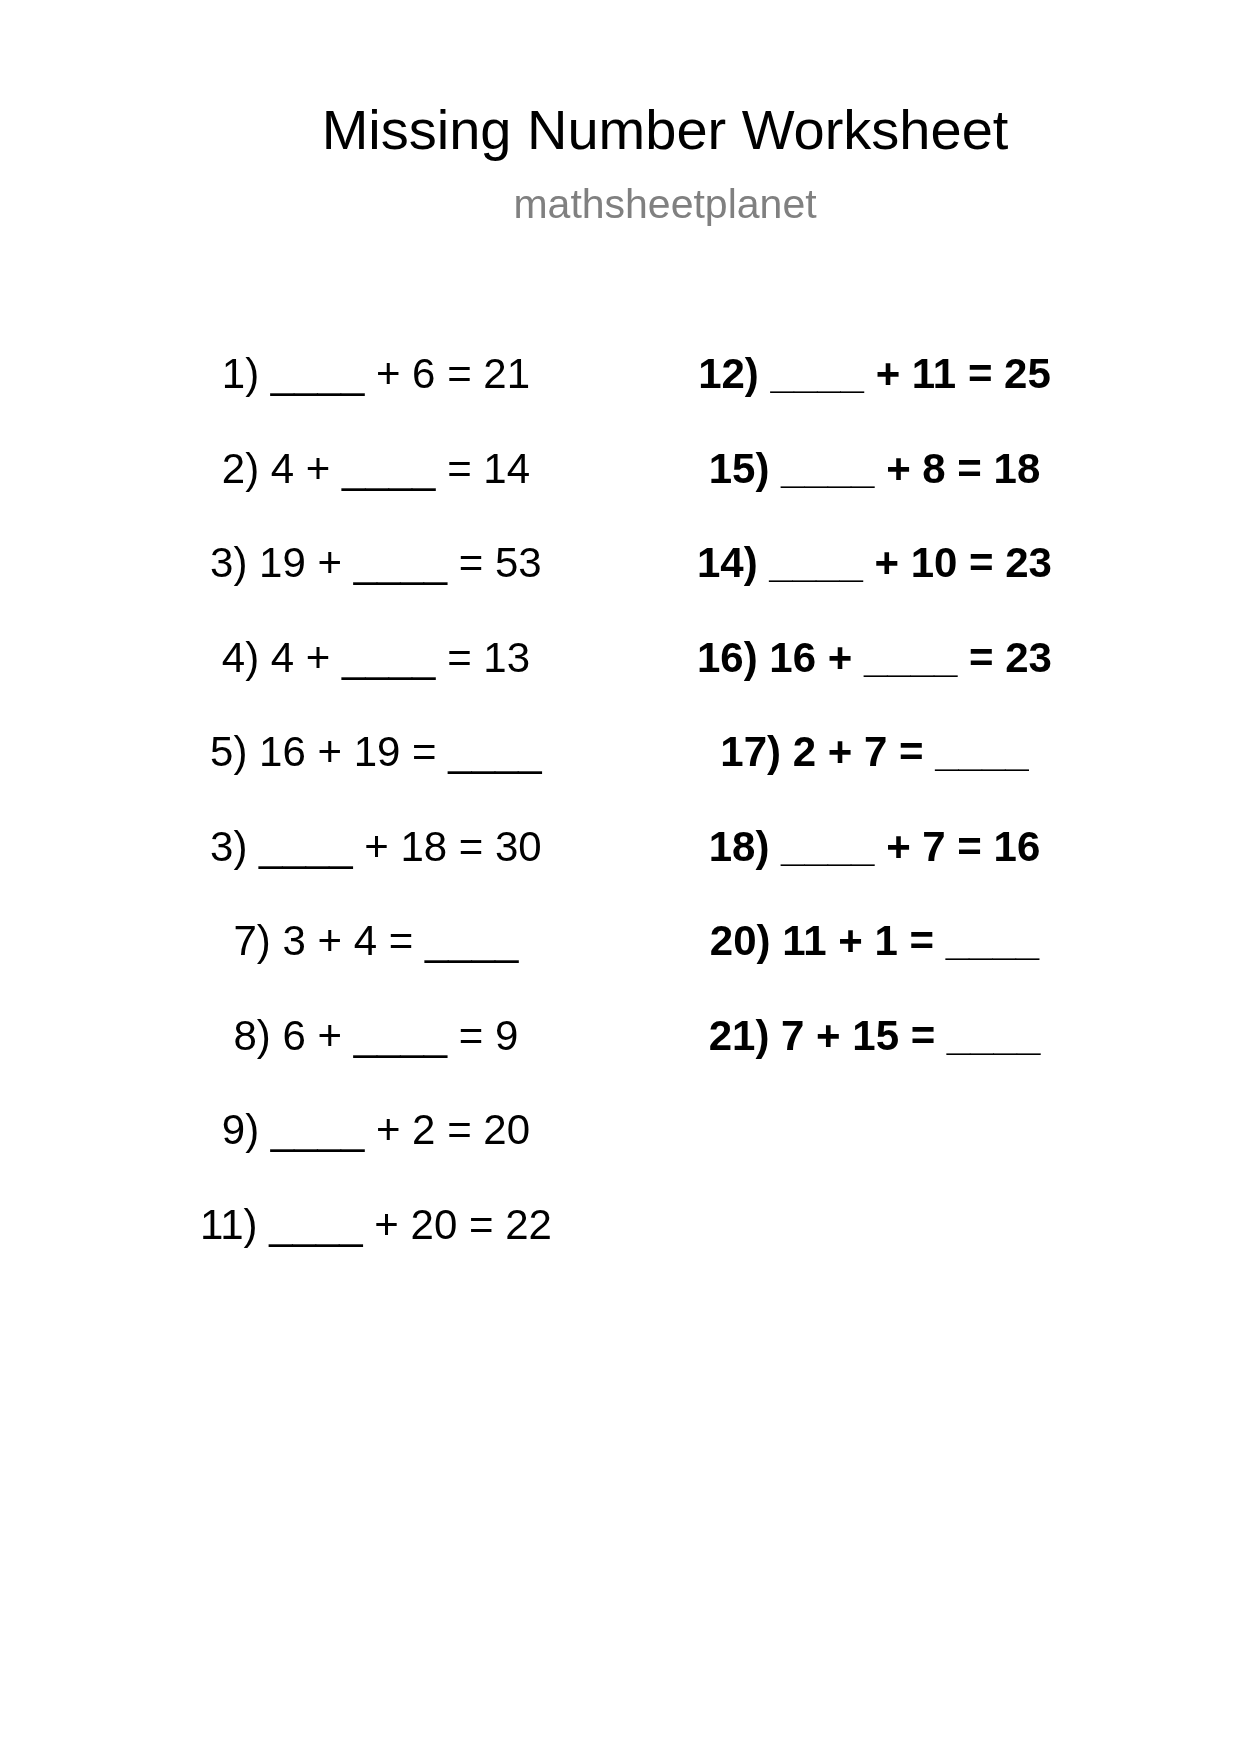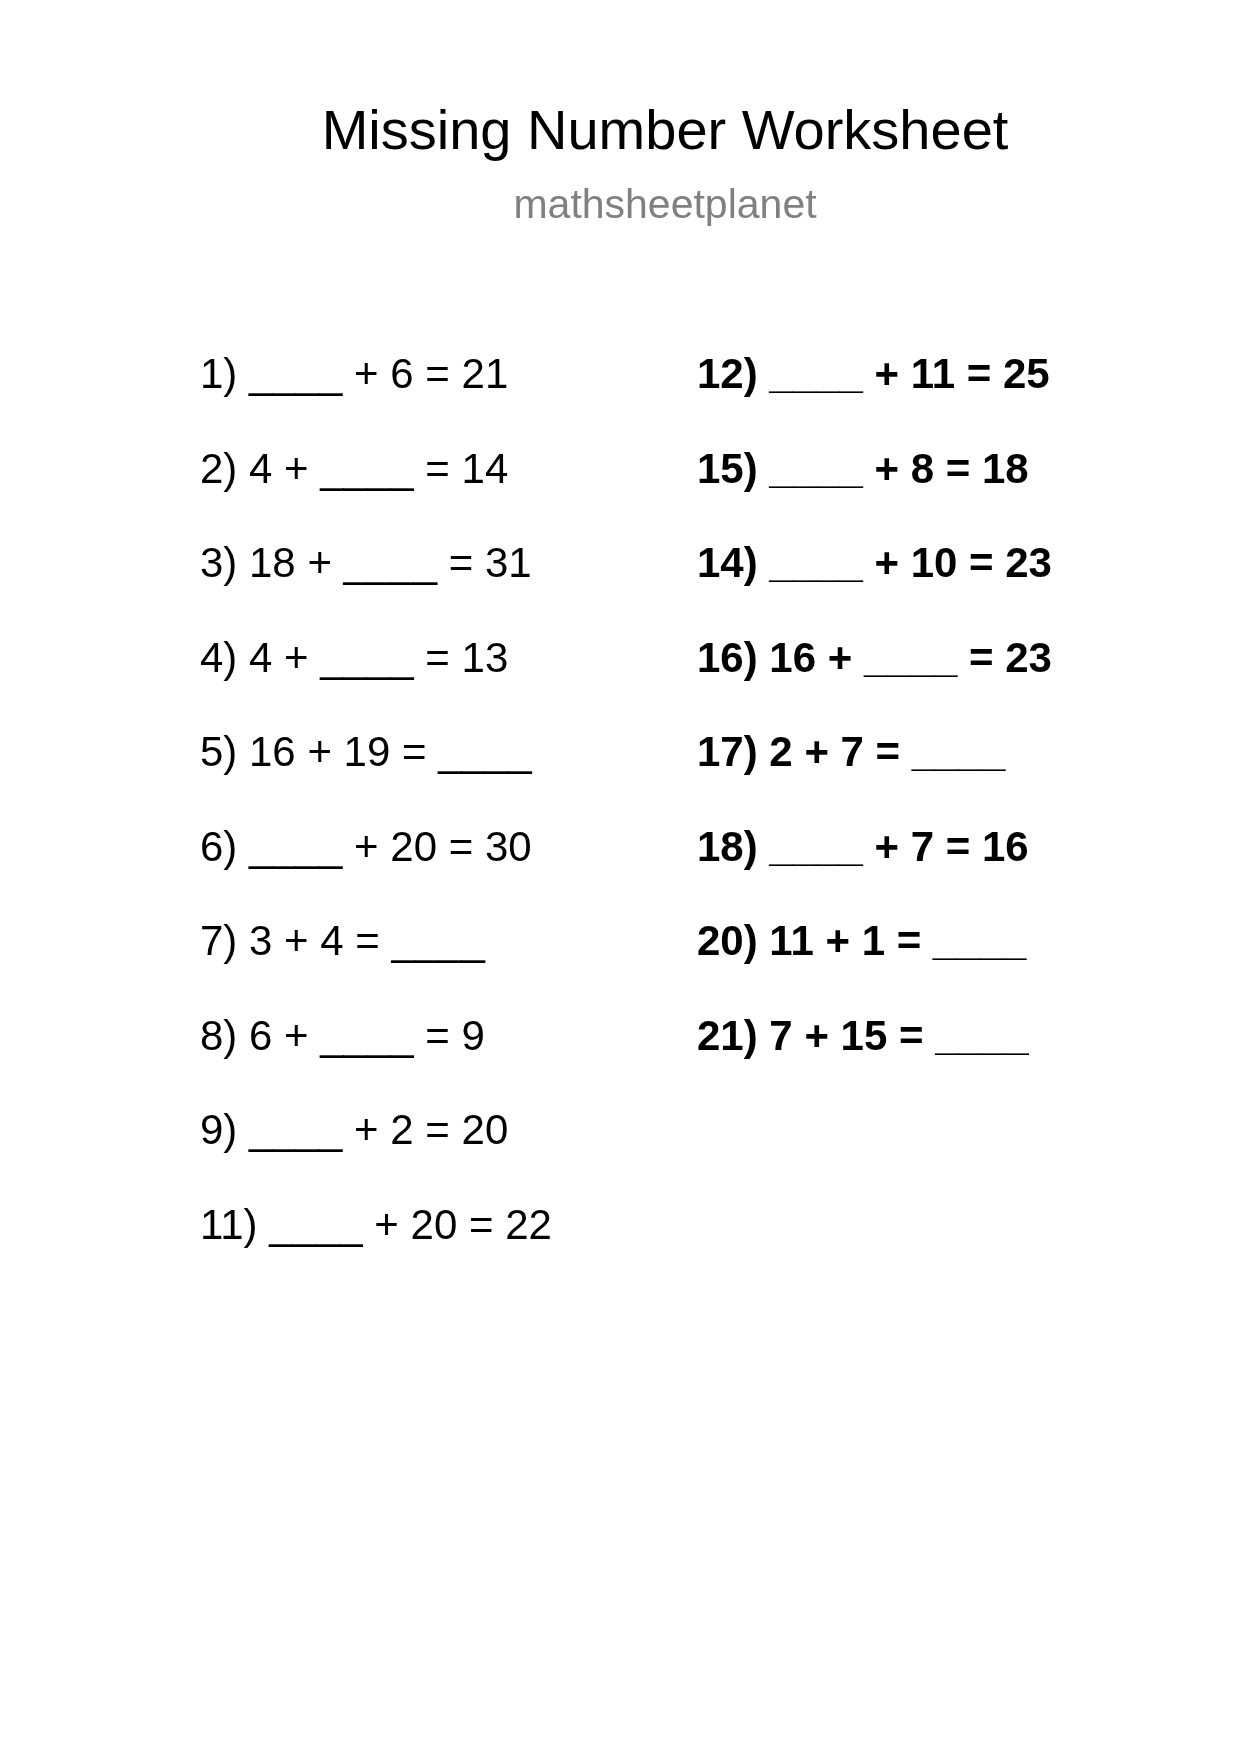--- a/index.html
+++ b/index.html
@@ -32,43 +32,44 @@
       top: 180px;
       text-align: center;
       font-size: 41px;
       line-height: 48px;
       color: #808080;
       white-space: nowrap;
     }
     .column {
       position: absolute;
       top: 346px;
+      text-align: center;
     }
     .col-left { left: 200px; }
     .col-right { left: 697px; font-weight: bold; }
     .problem {
       height: 94.5px;
       font-size: 42px;
       line-height: 56px;
       white-space: pre;
     }
   </style>
 </head>
 <body>
 
 <div class="title">Missing Number Worksheet</div>
 <div class="subtitle">mathsheetplanet</div>
 
 <div class="column col-left">
   <div class="problem">1) ____ + 6 = 21</div>
   <div class="problem">2) 4 + ____ = 14</div>
-  <div class="problem">3) 18 + ____ = 31</div>
+  <div class="problem">3) 19 + ____ = 53</div>
   <div class="problem">4) 4 + ____ = 13</div>
   <div class="problem">5) 16 + 19 = ____</div>
-  <div class="problem">6) ____ + 20 = 30</div>
+  <div class="problem">3) ____ + 18 = 30</div>
   <div class="problem">7) 3 + 4 = ____</div>
   <div class="problem">8) 6 + ____ = 9</div>
   <div class="problem">9) ____ + 2 = 20</div>
   <div class="problem">11) ____ + 20 = 22</div>
 </div>
 
 <div class="column col-right">
   <div class="problem">12) ____ + 11 = 25</div>
   <div class="problem">15) ____ + 8 = 18</div>
   <div class="problem">14) ____ + 10 = 23</div>

